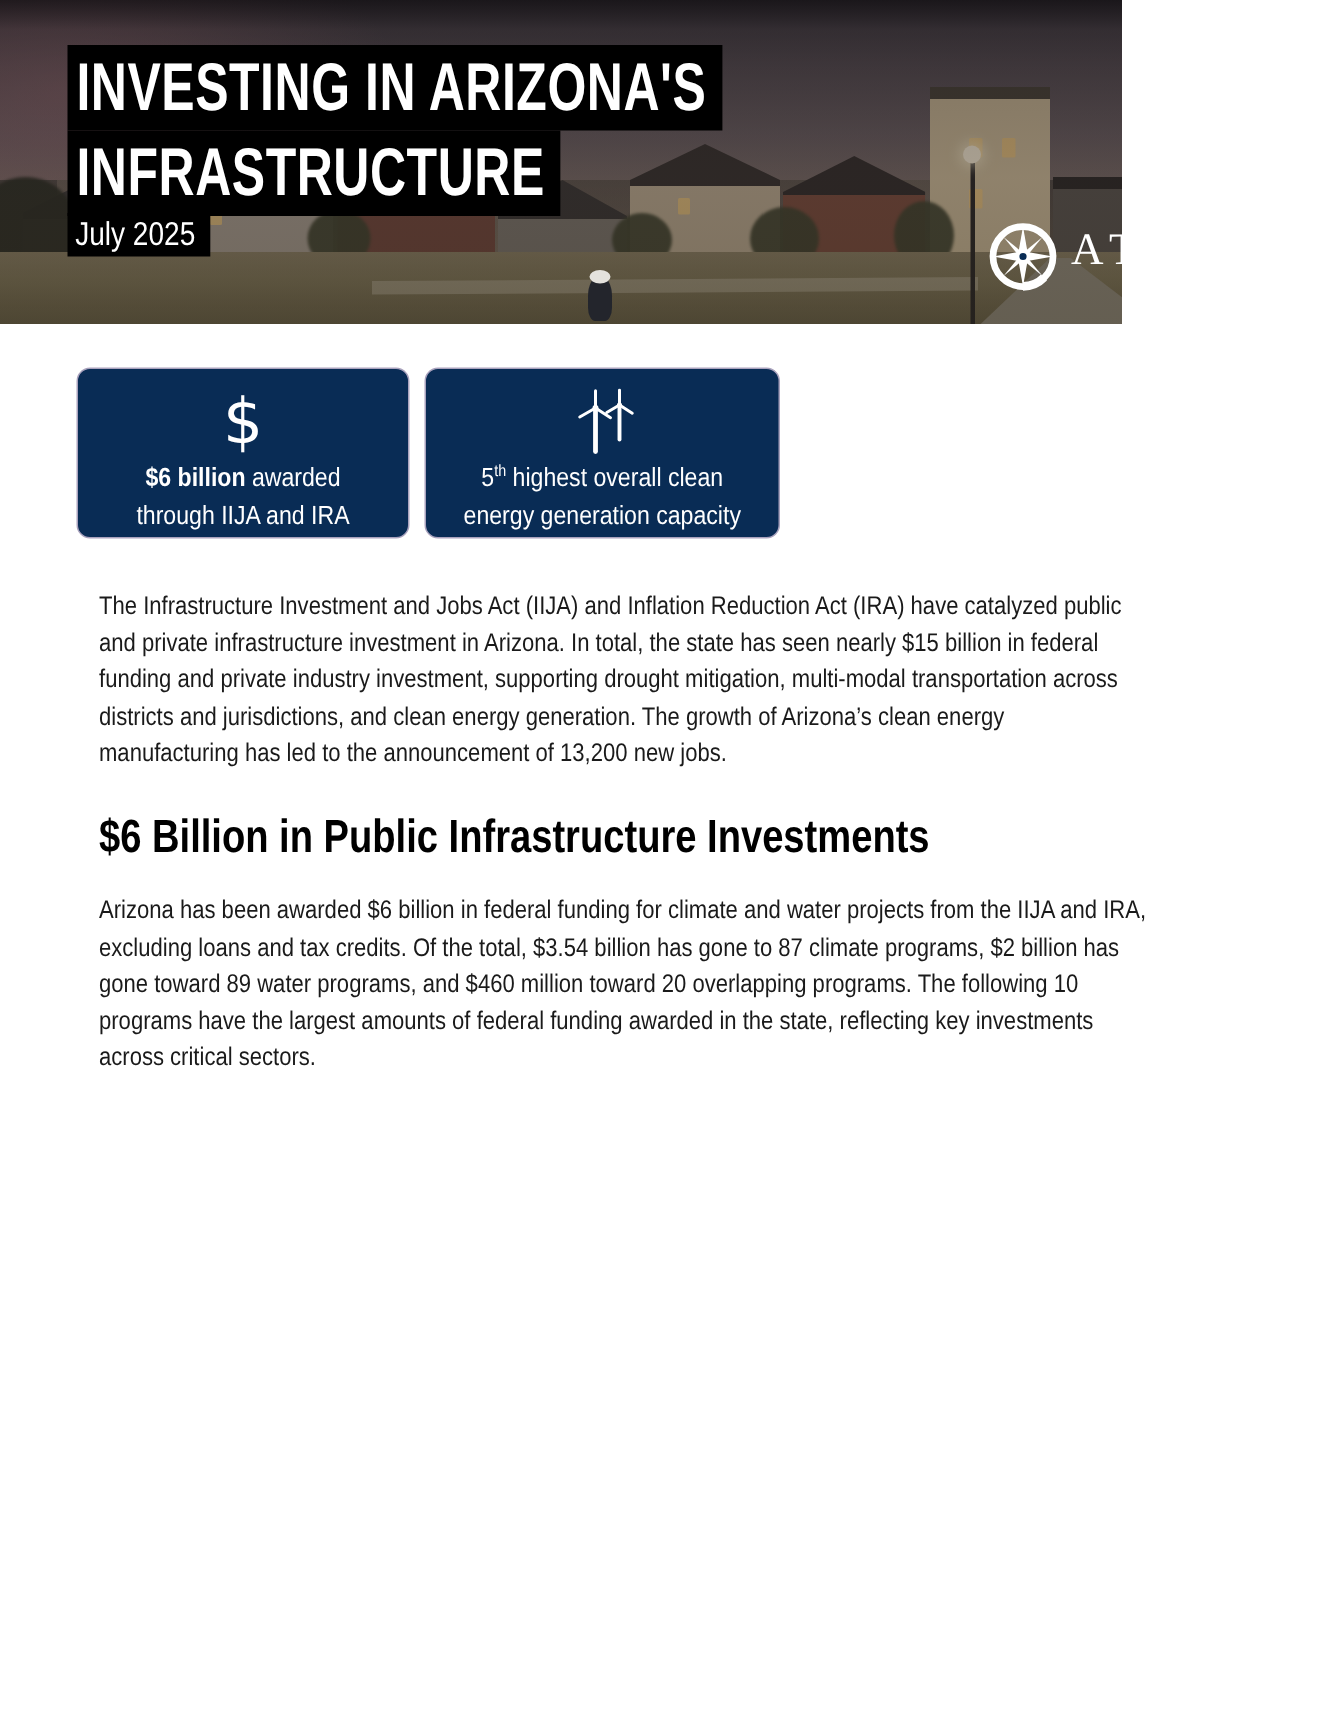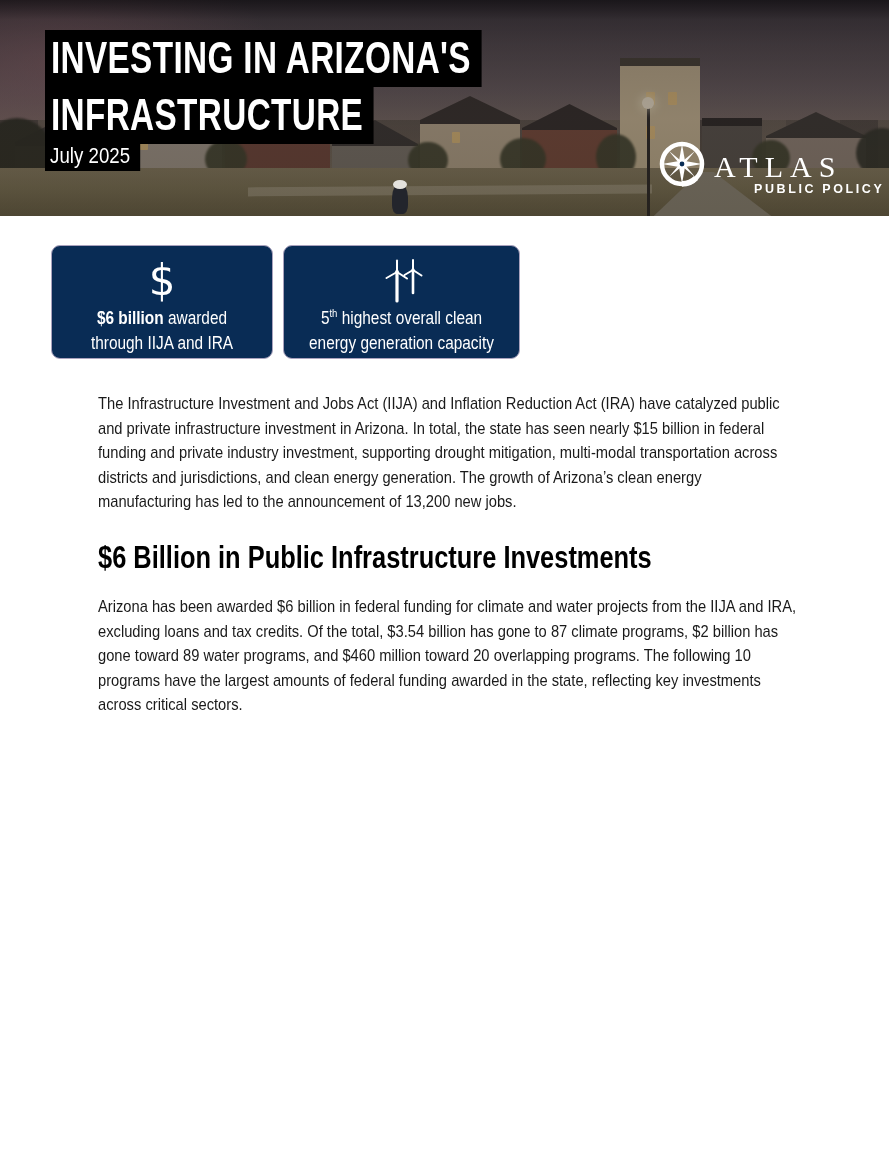--- a/index.html
+++ b/index.html
@@ -4,21 +4,21 @@
 <style>
   * { margin: 0; padding: 0; box-sizing: border-box; }
   html, body { background: #ffffff; }
   body { font-family: "Liberation Sans", "DejaVu Sans", sans-serif; }
   .page {
     position: relative; width: 889px; height: 1154px;
     margin: 0 auto; background: #ffffff; overflow: hidden;
   }
 
   
-  .hero { position: relative; width: 889px; height: 216px; overflow: hidden; }
+  .hero { position: relative; width: 748px; height: 216px; overflow: hidden; }
   .hero-photo { position: absolute; inset: 0;
     background: linear-gradient(180deg, #3a353b 0%, #564d51 20%, #6b5f60 42%, #7e6f66 60%, #8b7c67 70%);
   }
   .hero-photo::before { content:""; position:absolute; inset:0;
     background: radial-gradient(ellipse 320px 160px at 6% 28%, rgba(168,112,118,0.45), rgba(168,112,118,0) 70%);
   }
   .bg-row { position:absolute; left:0; right:0; top:120px; height:52px;
     background:
       repeating-linear-gradient(90deg, rgba(62,56,50,0.45) 0 38px, rgba(118,106,90,0.40) 38px 86px, rgba(90,80,70,0.42) 86px 140px),
       linear-gradient(180deg, rgba(96,87,78,0.85), rgba(118,107,92,0.6));
@@ -91,21 +91,21 @@
   .card-2 { width:282px; }
   .card-3 { width:237px; }
   .card-icon { height:50px; display:flex; align-items:center; justify-content:center; }
   .dollar-glyph { font-size:42px; line-height:44px; font-weight:normal; font-family:"DejaVu Sans",sans-serif; }
   .card-text { font-size:17.5px; line-height:25px; transform: scaleX(0.88); transform-origin: 50% 0; }
   .card-text .line { white-space:nowrap; }
   .card-text b { font-weight:bold; }
   .card-text sup { vertical-align:super; font-size:62%; line-height:0; }
 
   
-  .content { padding: 0 0 0 98px; color:#1a1a1a; }
+  .content { padding: 0 0 0 66px; color:#1a1a1a; }
   .paragraph { margin-top:33px; font-size:17px; line-height:24.6px;
     transform: scaleX(0.865); transform-origin: 0 0; width: 850px; }
   .paragraph .line { white-space:nowrap; }
   .section-heading { margin-top:24px; font-size:31px; font-weight:bold; color:#000000;
     line-height:38px; white-space:nowrap; transform: scaleX(0.82); transform-origin: 0 0; width: 760px; }
   .paragraph.second { margin-top:18px; }
 </style>
 </head>
 <body>
 

